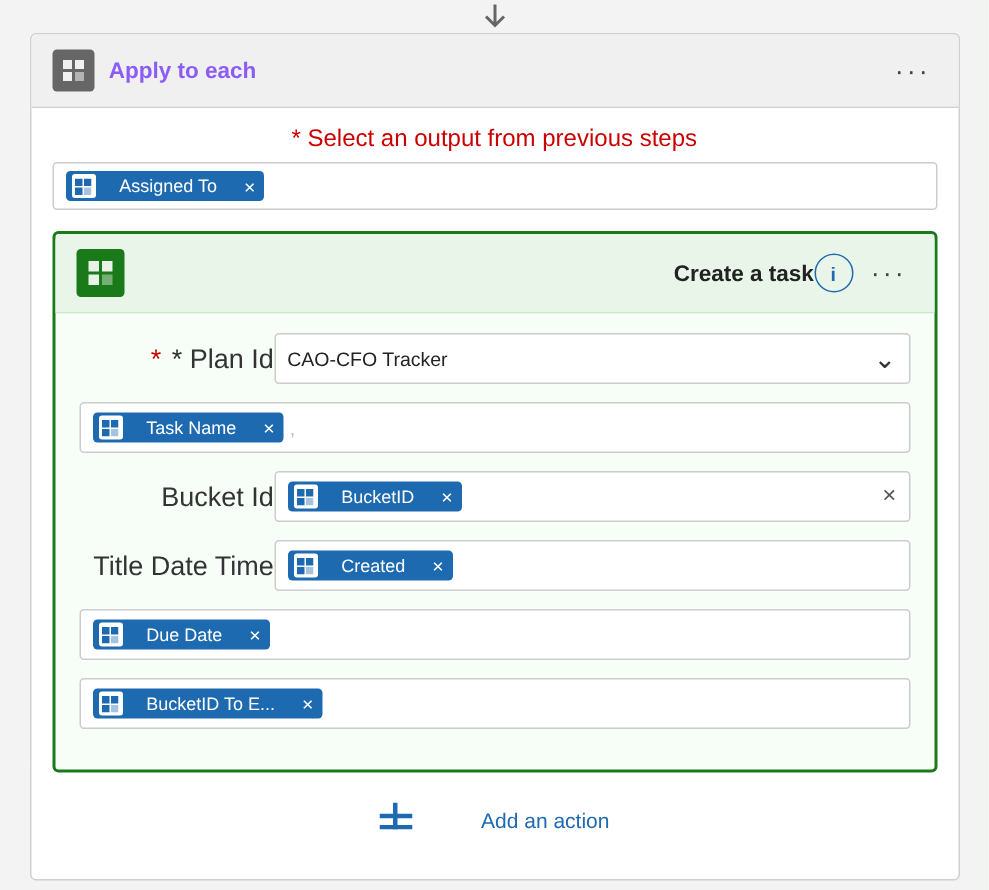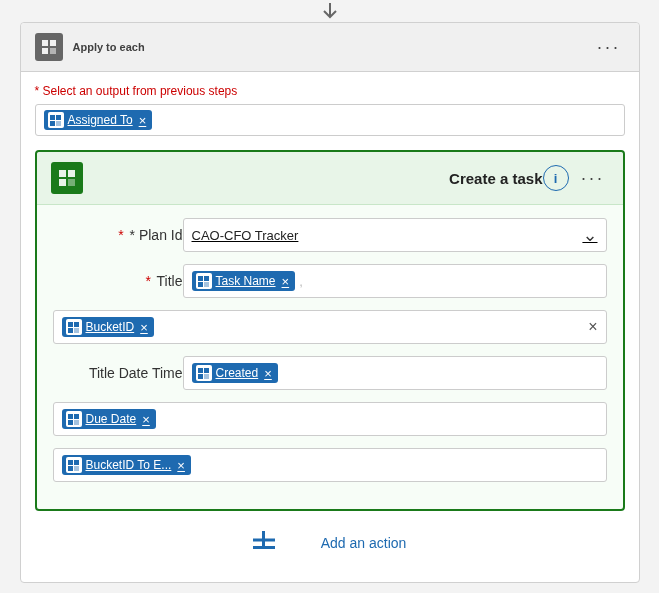--- a/index.html
+++ b/index.html
@@ -55,60 +55,60 @@
       margin-right: 10px;
       flex-shrink: 0;
     }
     .apply-each-icon svg {
       width: 16px;
       height: 16px;
       fill: white;
     }
     .apply-each-title {
       flex: 1;
-      font-size: 11px;
+      font-size: 15px;
       font-weight: 600;
-      color: #404040;
+      color: #8b5cf6;
     }
     .dots-menu {
       color: #444;
       font-size: 18px;
       cursor: pointer;
       letter-spacing: 2px;
       padding: 2px 4px;
     }
     .apply-each-body {
       padding: 12px 14px 18px 14px;
     }
     .select-label {
-      font-size: 12px;
+      font-size: 16px;
       color: #c00;
       margin-bottom: 6px;
+      text-align: center;
     }
     .token-input-box {
       display: flex;
       align-items: center;
       border: 1.5px solid #ccc;
       border-radius: 3px;
       padding: 4px 8px;
       background: #fff;
       min-height: 32px;
       flex-wrap: wrap;
       gap: 4px;
     }
     .token {
       display: inline-flex;
       align-items: center;
       background: #1e6ab0;
       color: white;
       border-radius: 3px;
       padding: 2px 6px 2px 4px;
       font-size: 12px;
-      gap: 4px;
-      text-decoration: underline;
+      gap: 16px;
     }
     .token-icon {
       width: 16px;
       height: 16px;
       background: #fff;
       border-radius: 2px;
       display: flex;
       align-items: center;
       justify-content: center;
       flex-shrink: 0;
@@ -180,21 +180,21 @@
       padding: 12px 16px 16px 16px;
     }
     .form-row {
       display: flex;
       align-items: center;
       margin-bottom: 10px;
       min-height: 36px;
     }
     .form-label {
       width: 130px;
-      font-size: 14px;
+      font-size: 18px;
       color: #333;
       flex-shrink: 0;
     }
     .required-star {
       color: #c00;
       margin-right: 2px;
     }
     .form-control {
       flex: 1;
       border: 1.5px solid #ccc;
@@ -203,21 +203,20 @@
       min-height: 34px;
       display: flex;
       align-items: center;
       padding: 3px 8px;
       position: relative;
     }
     .form-control-dropdown {
       display: flex;
       align-items: center;
       justify-content: space-between;
-      text-decoration: underline;
     }
     .form-control-text {
       font-size: 13px;
       color: #222;
     }
     .dropdown-arrow {
       color: #333;
       font-size: 18px;
     }
     .clear-btn {
@@ -310,42 +309,41 @@
               <span class="required-star">*</span>
               <span style="display:inline">* Plan Id</span>
             </div>
             <div class="form-control form-control-dropdown">
               <span class="form-control-text">CAO-CFO Tracker</span>
               <span class="dropdown-arrow">⌄</span>
             </div>
           </div>
 
           <div class="form-row">
-            <div class="form-label">
-              <span class="required-star">*</span>
-              <span style="display:inline">Title</span>
-            </div>
             <div class="form-control">
               <div class="token">
                 <div class="token-icon">
                   <svg viewBox="0 0 11 11" xmlns="http://www.w3.org/2000/svg">
                     <rect x="0" y="0" width="5" height="5" fill="#1e6ab0"></rect>
                     <rect x="6" y="0" width="5" height="5" fill="#1e6ab0"></rect>
                     <rect x="0" y="6" width="5" height="5" fill="#1e6ab0"></rect>
                     <rect x="6" y="6" width="5" height="5" fill="#1e6ab0" opacity="0.4"></rect>
                   </svg>
                 </div>
                 <span>Task Name</span>
                 <span class="token-x">×</span>
               </div>
               <span style="color:#bbb; margin-left:4px;">,</span>
             </div>
           </div>
 
           <div class="form-row">
+            <div class="form-label">
+              <span>Bucket Id</span>
+            </div>
             <div class="form-control" style="justify-content:space-between;">
               <div class="token">
                 <div class="token-icon">
                   <svg viewBox="0 0 11 11" xmlns="http://www.w3.org/2000/svg">
                     <rect x="0" y="0" width="5" height="5" fill="#1e6ab0"></rect>
                     <rect x="6" y="0" width="5" height="5" fill="#1e6ab0"></rect>
                     <rect x="0" y="6" width="5" height="5" fill="#1e6ab0"></rect>
                     <rect x="6" y="6" width="5" height="5" fill="#1e6ab0" opacity="0.4"></rect>
                   </svg>
                 </div>

